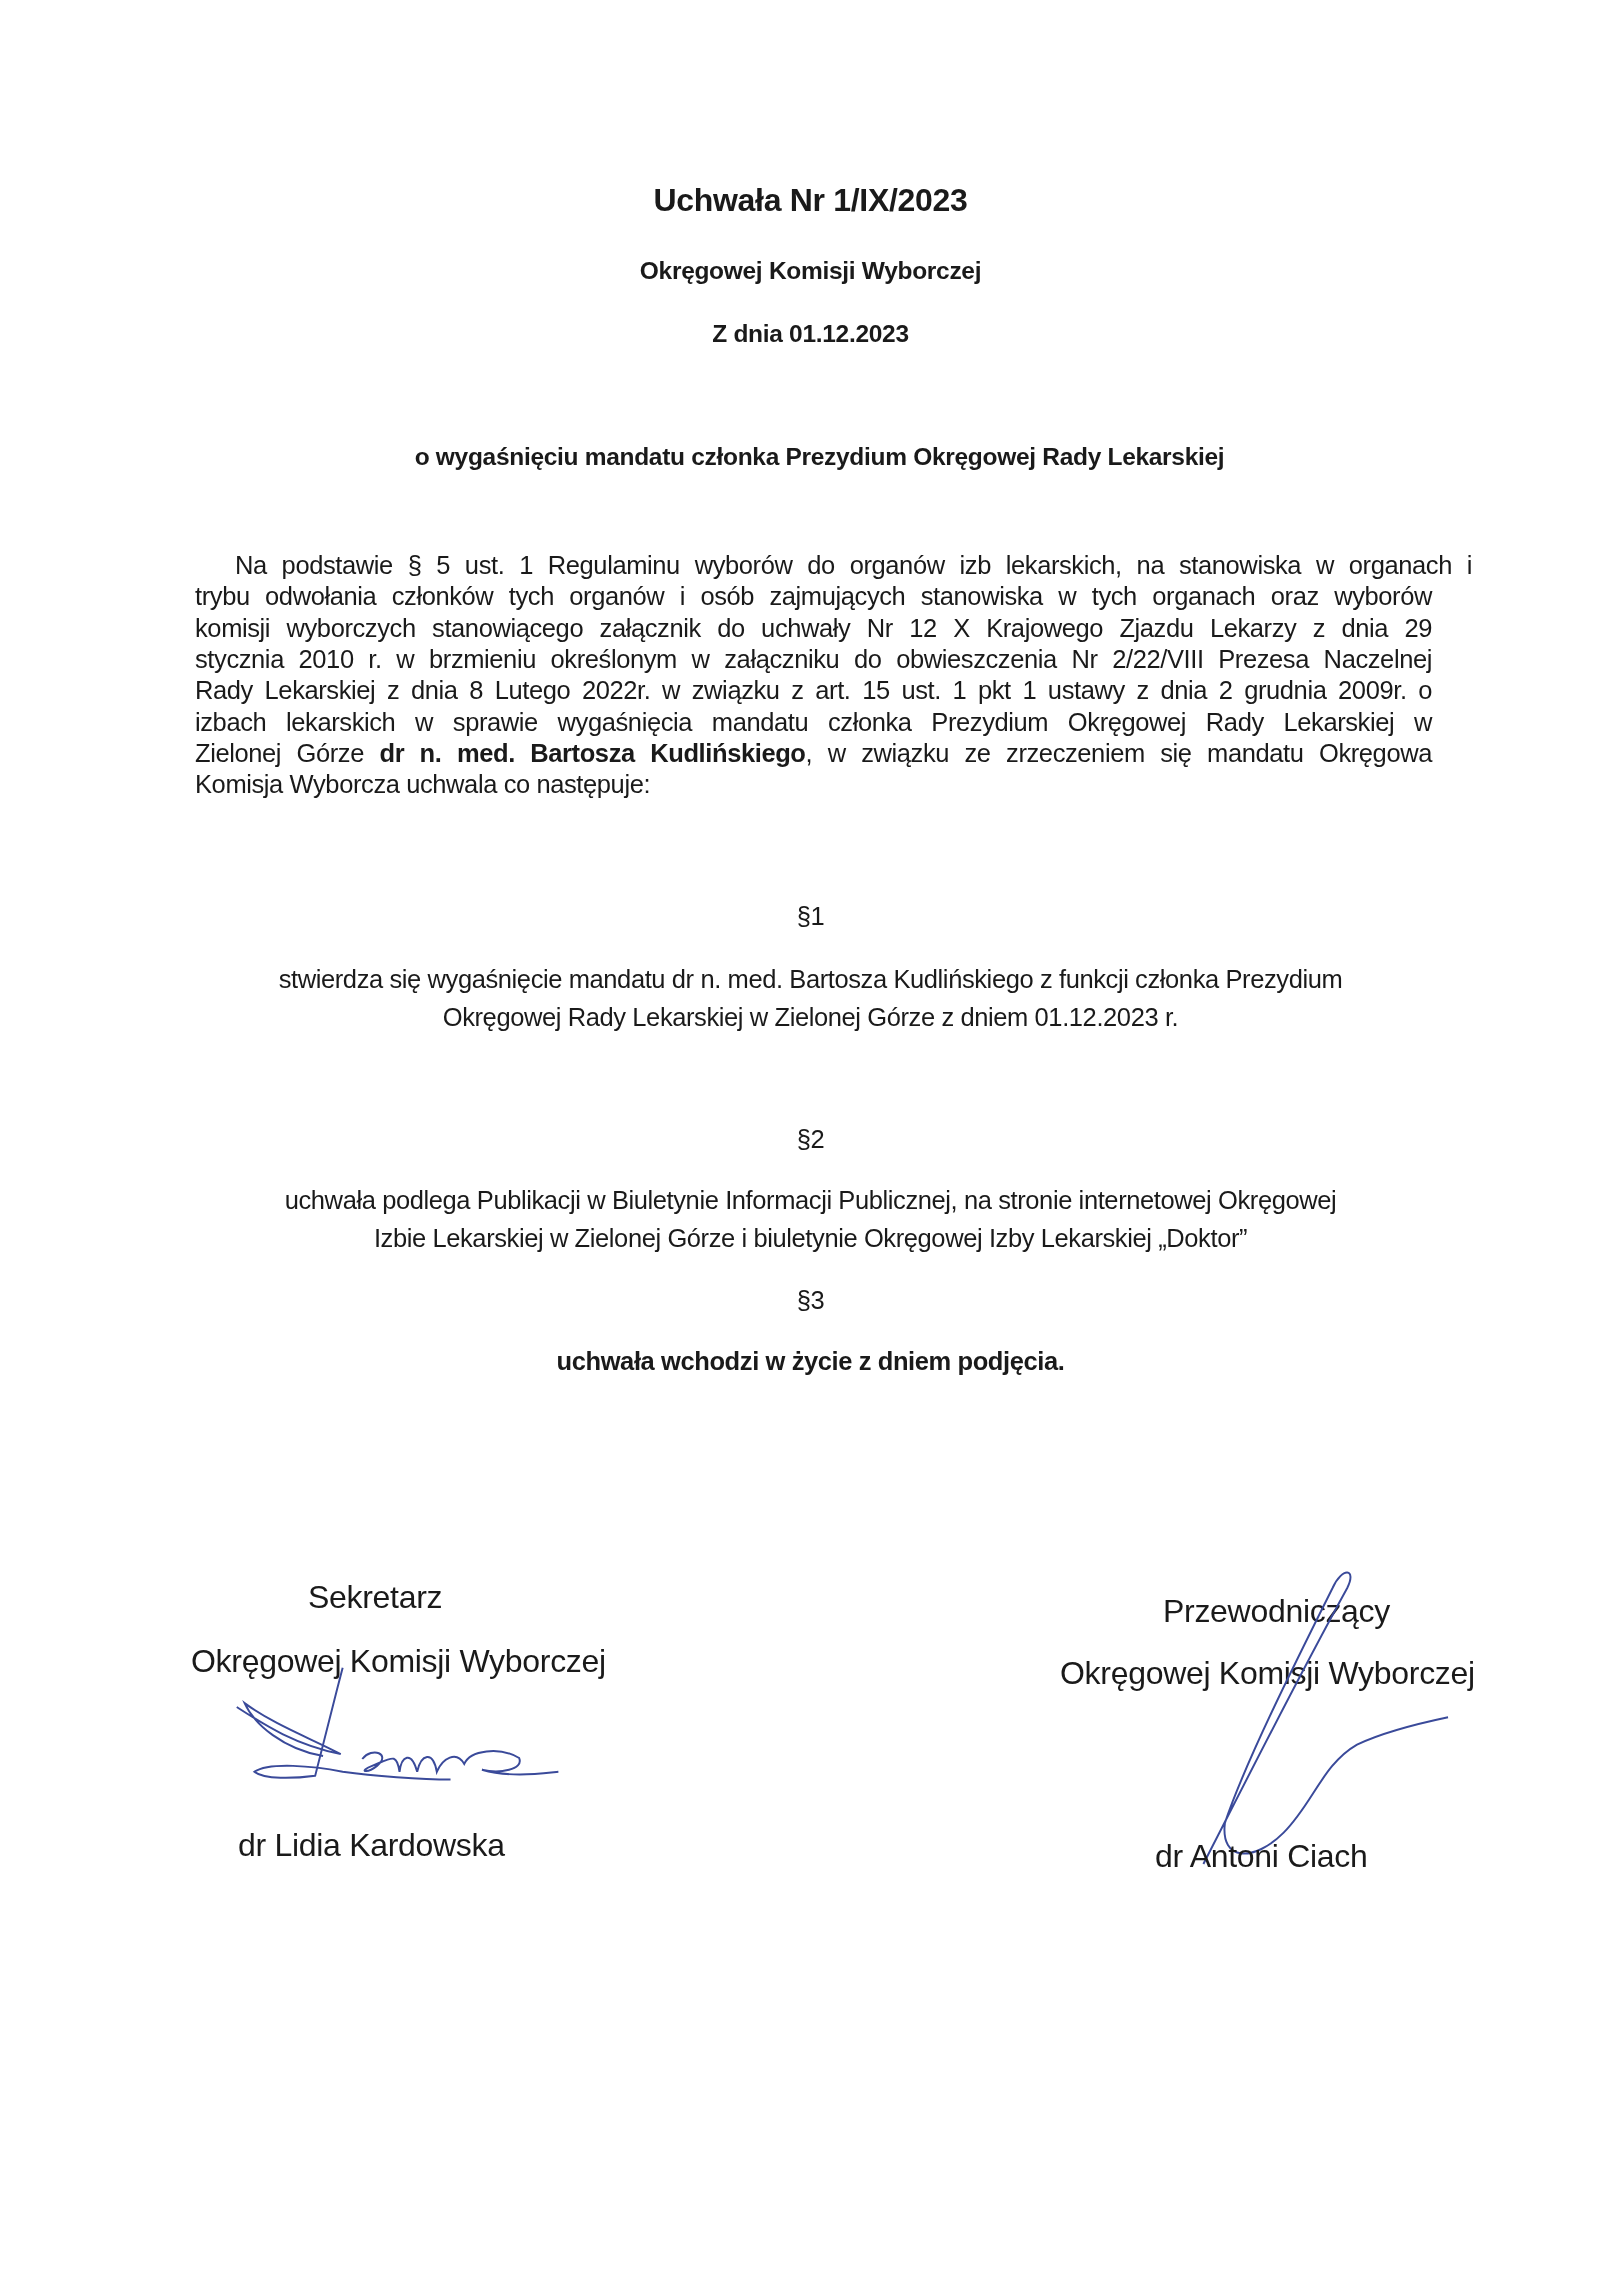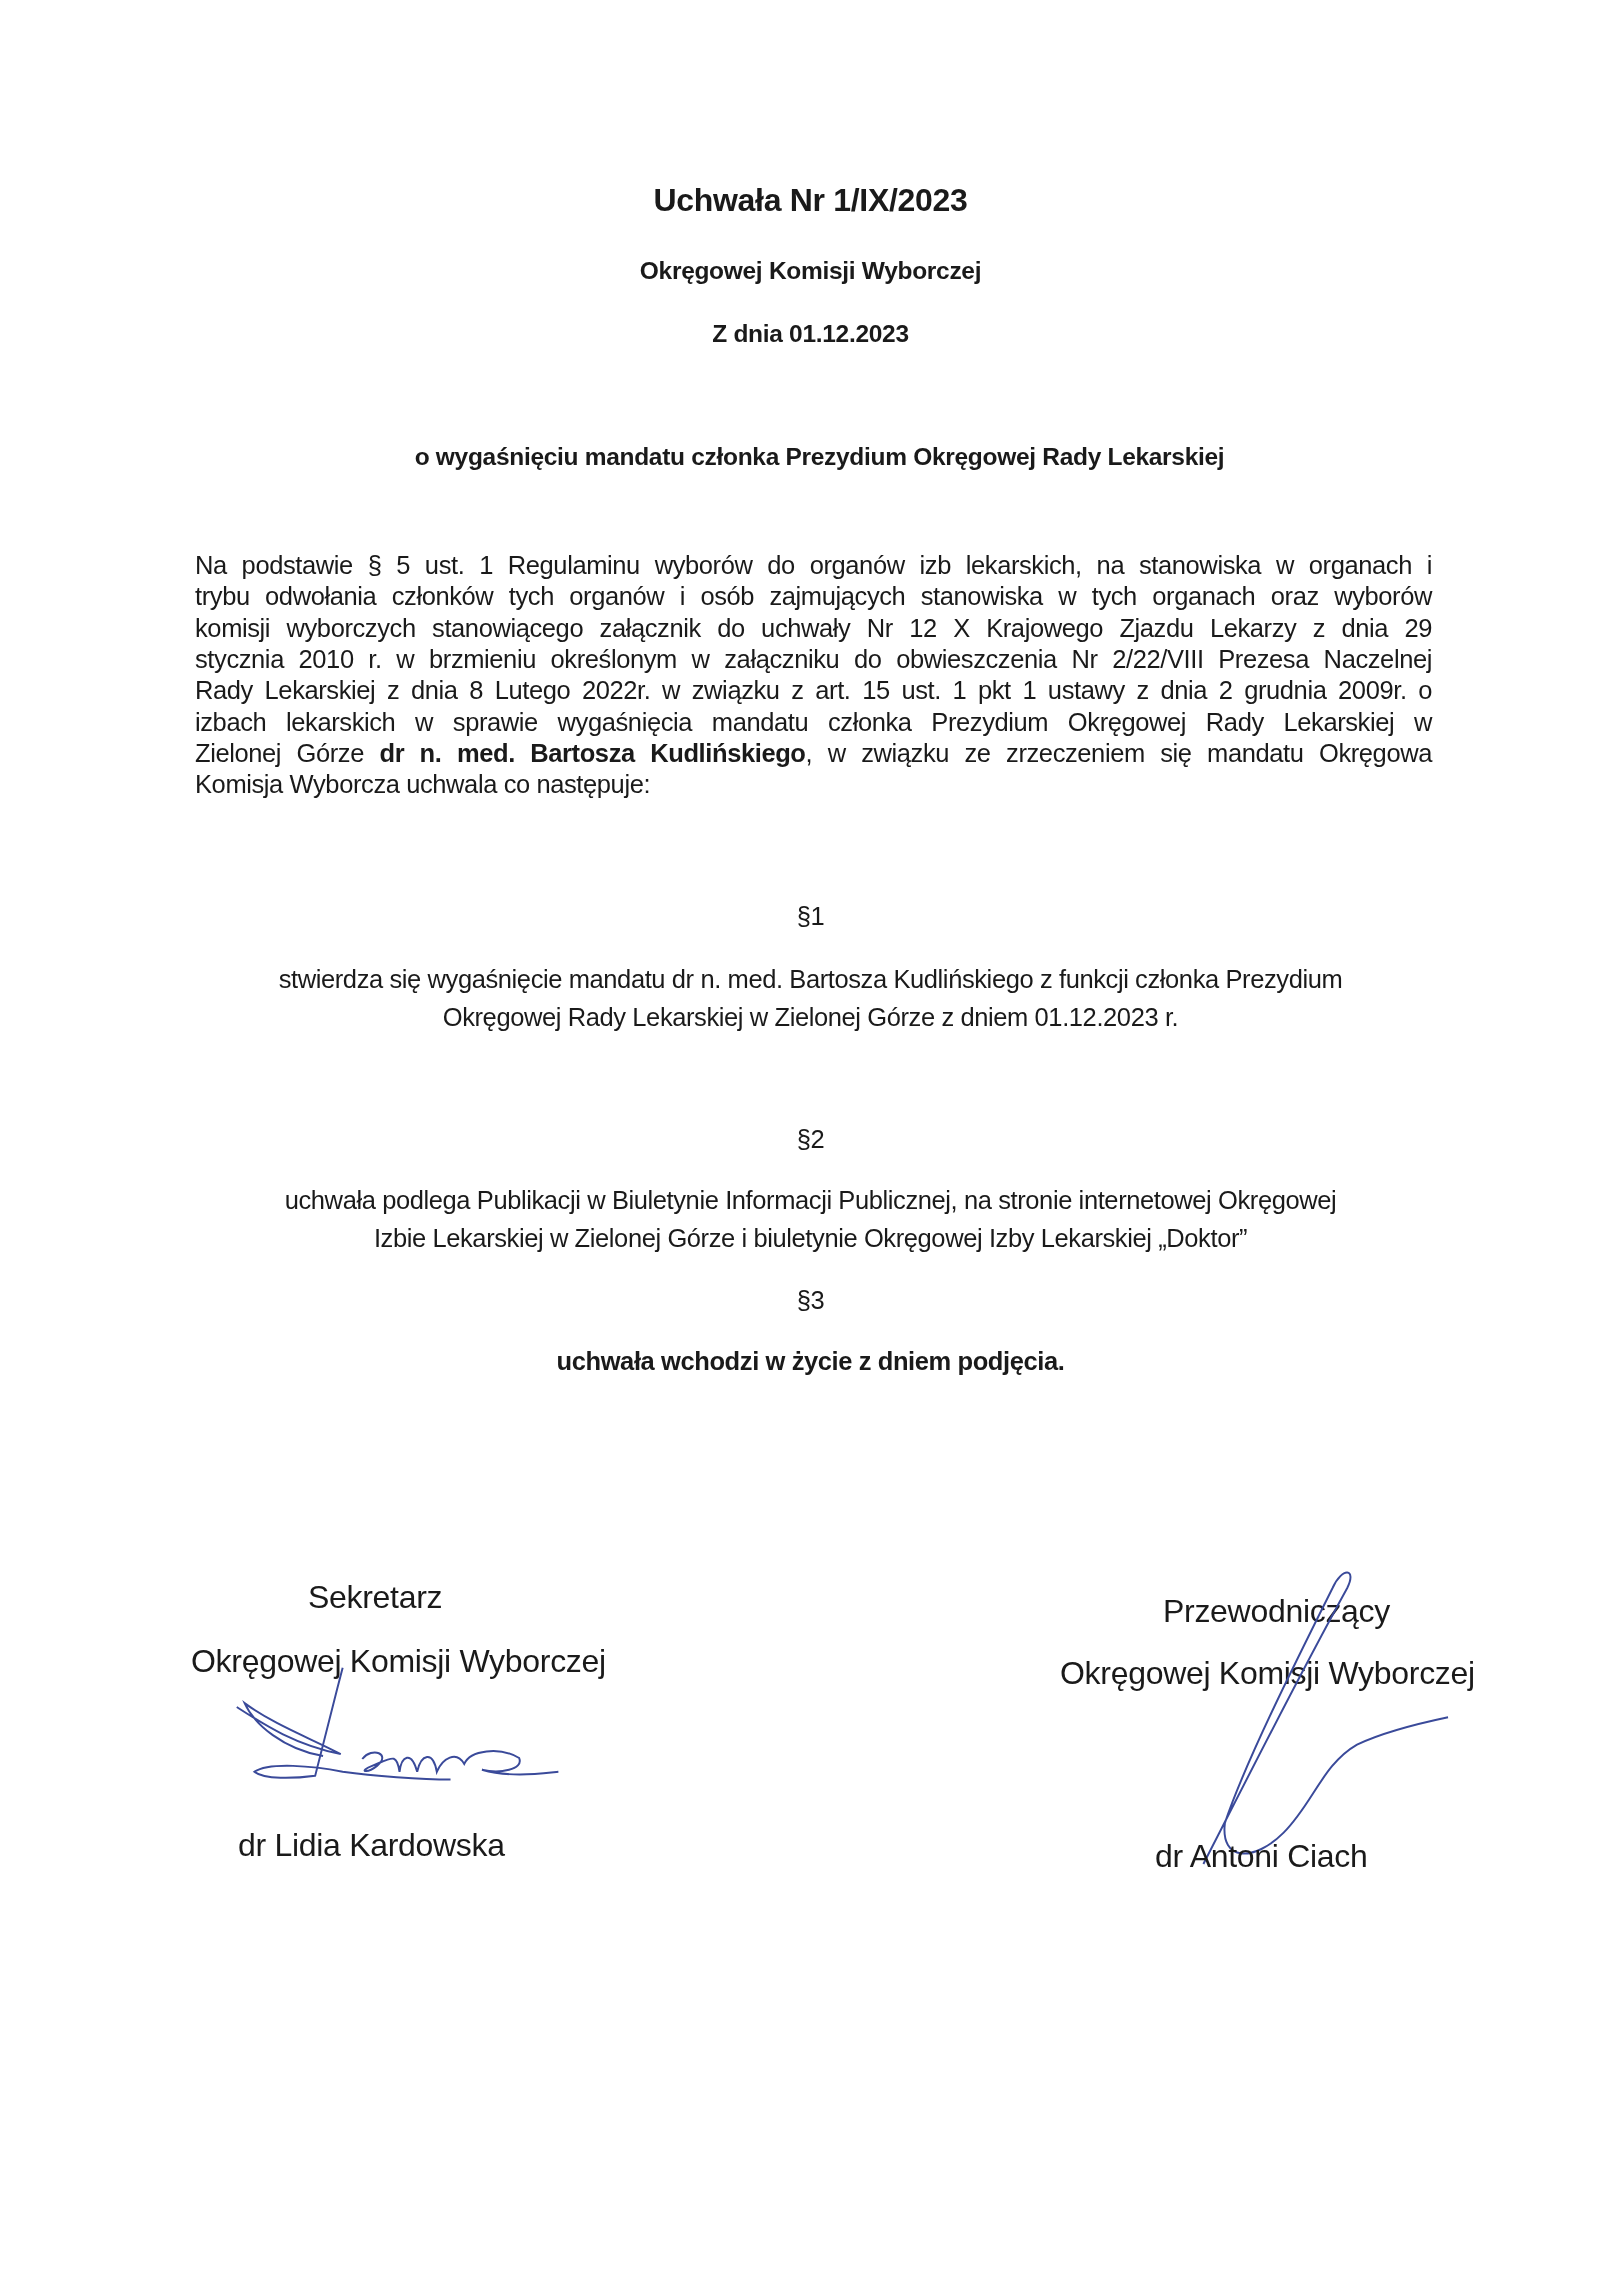--- a/index.html
+++ b/index.html
@@ -70,21 +70,21 @@
 <body>
 
 <div class="page">
 
   <div class="line center title" style="top:184px;">Uchwała Nr 1/IX/2023</div>
   <div class="line center heading" style="top:254px;">Okręgowej Komisji Wyborczej</div>
   <div class="line center heading" style="top:317px;text-align:center;">Z dnia 01.12.2023</div>
   <div class="line center heading" style="top:440px;margin-left:9px;">o wygaśnięciu mandatu członka Prezydium Okręgowej Rady Lekarskiej</div>
 
   <div>
-    <div class="line body-line" style="top:549px;">Na podstawie § 5 ust. 1 Regulaminu wyborów do organów izb lekarskich, na stanowiska w organach i</div>
+    <div class="line body-line" style="top:549px;margin-left:40px;">Na podstawie § 5 ust. 1 Regulaminu wyborów do organów izb lekarskich, na stanowiska w organach i</div>
     <div class="line body-line" style="top:580px;">trybu odwołania członków tych organów i osób zajmujących stanowiska  w tych organach oraz wyborów</div>
     <div class="line body-line" style="top:612px;">komisji wyborczych stanowiącego załącznik do uchwały Nr 12 X Krajowego Zjazdu Lekarzy z dnia 29</div>
     <div class="line body-line" style="top:643px;">stycznia 2010 r. w brzmieniu określonym w załączniku do obwieszczenia Nr 2/22/VIII Prezesa Naczelnej</div>
     <div class="line body-line" style="top:674px;">Rady Lekarskiej z dnia 8 Lutego 2022r. w związku z art. 15 ust. 1 pkt 1 ustawy z dnia 2 grudnia 2009r. o</div>
     <div class="line body-line" style="top:737px; top:706px;">izbach lekarskich w sprawie wygaśnięcia mandatu członka Prezydium Okręgowej Rady Lekarskiej w</div>
     <div class="line body-line" style="top:737px;">
       <span>Zielonej Górze </span><span class="bold">dr n. med. Bartosza Kudlińskiego</span><span>, w związku ze zrzeczeniem się mandatu Okręgowa</span>
     </div>
     <div class="line body-line last" style="top:768px;">Komisja Wyborcza  uchwala co następuje:</div>
   </div>

